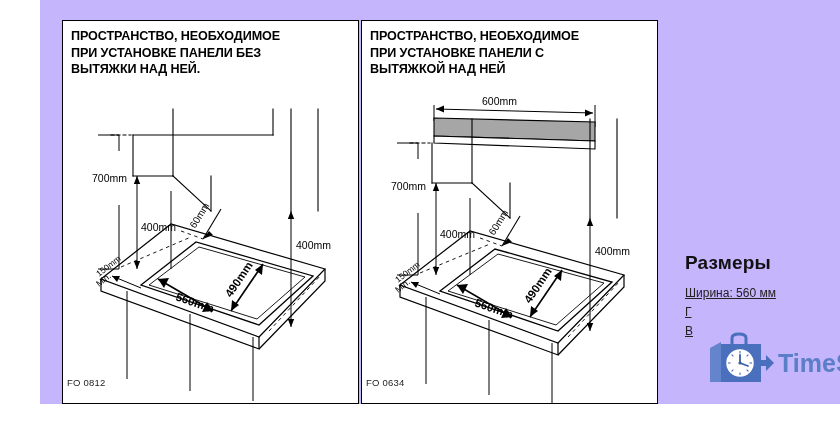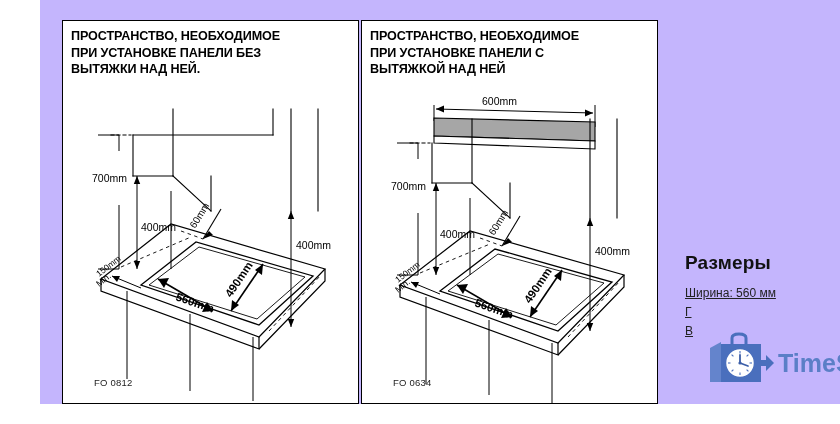--- a/index.html
+++ b/index.html
@@ -36,21 +36,21 @@
     font-size: 12.6px;
     font-weight: bold;
     line-height: 1.32;
     color: #000;
     letter-spacing: -0.1px;
     white-space: pre-line;
   }
 
   .panel-code {
     position: absolute;
-    left: 31px;
+    left: 4px;
     bottom: 15px;
     font-size: 9.5px;
     color: #222;
     letter-spacing: 0.2px;
   }
 
   .svg-stage {
     position: absolute;
     left: 0; top: 58px;
     width: 295px; height: 325px;

